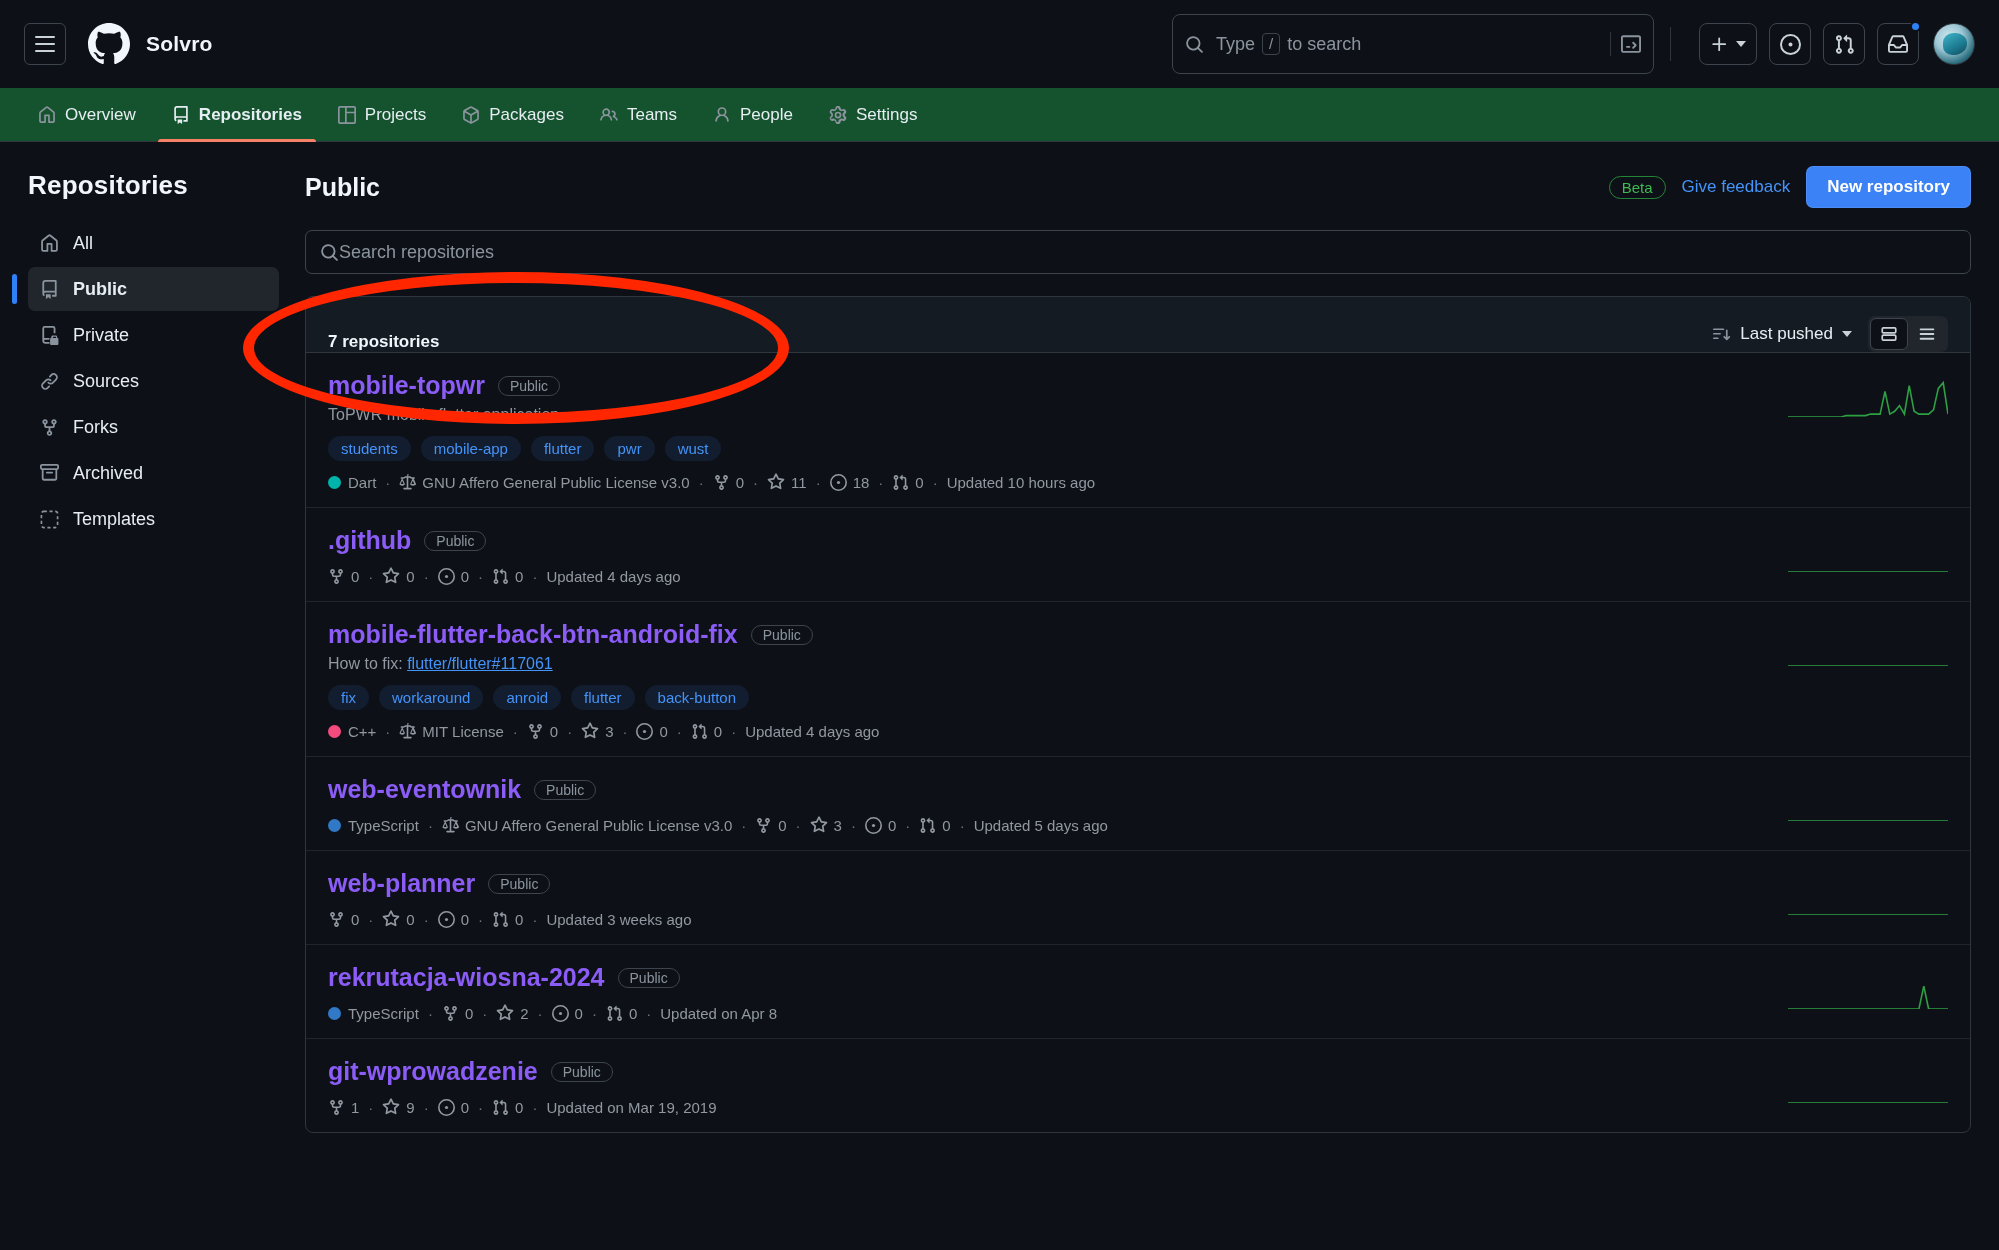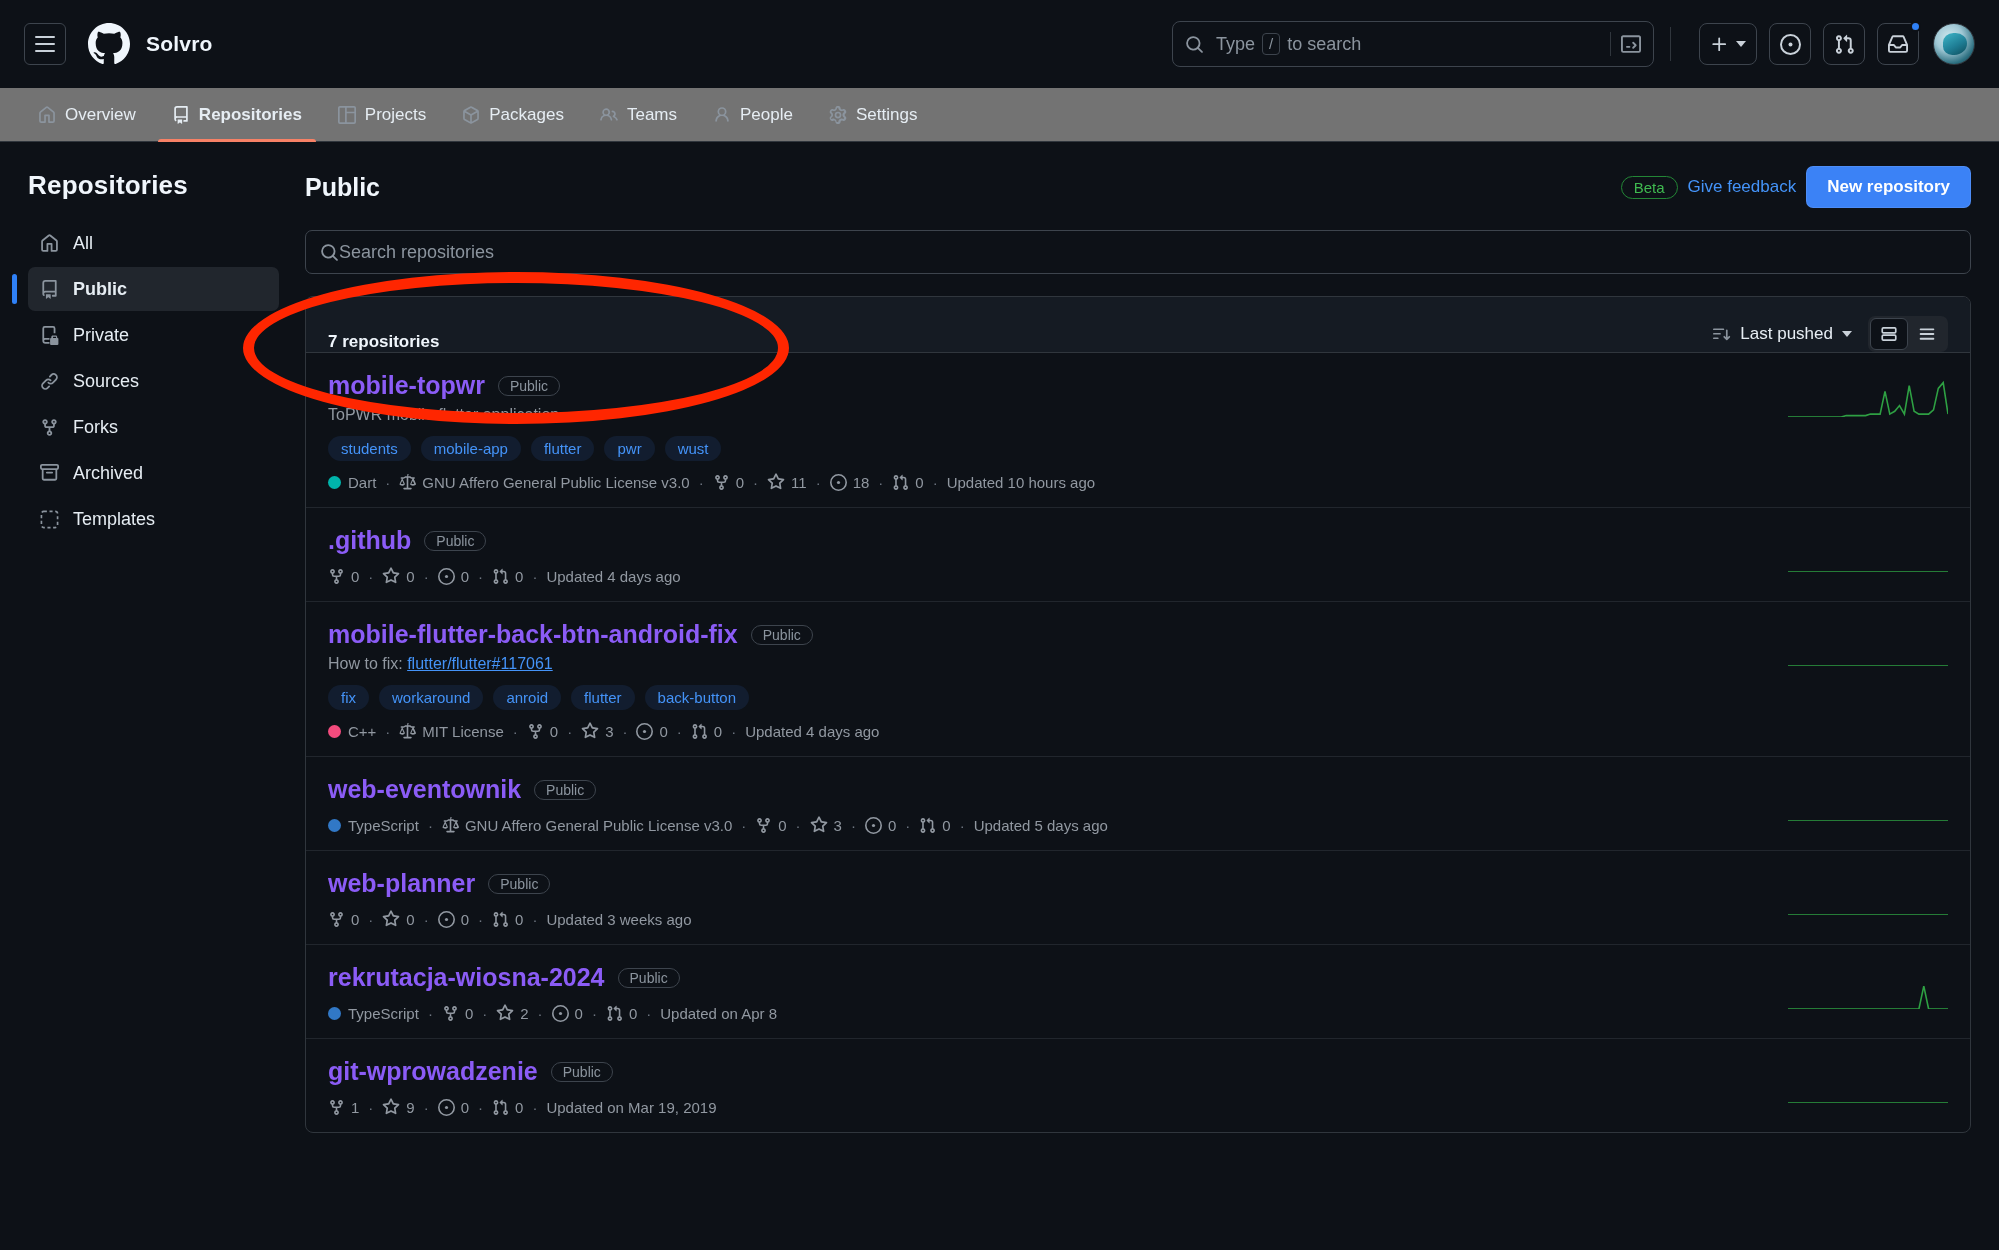--- a/index.html
+++ b/index.html
@@ -35,21 +35,21 @@
   .org-name {
     margin-left: 16px;
     font-size: 21px; font-weight: bold; color: #f0f6fc;
     letter-spacing: .2px;
   }
   .header-right {
     margin-left: auto;
     display: flex; align-items: center; gap: 0;
   }
   .searchbox {
-    width: 482px; height: 46px;
+    width: 482px; height: 60px;
     border: 1px solid #3d444d;
     border-radius: 8px;
     display: flex; align-items: center;
     padding: 0 12px;
     background: #0d1117;
     cursor: text;
   }
   .searchbox .sb-placeholder {
     margin-left: 12px;
     color: #8b949e; font-size: 18px;
@@ -93,21 +93,21 @@
     width: 24px; height: 22px; border-radius: 48% 52% 58% 42%;
     background: linear-gradient(150deg, #3fb6c9 0%, #1f7f96 55%, #0e4d5c 100%);
   }
 
   
   .navbar {
     height: 54px;
     display: flex; align-items: stretch;
     padding: 0 24px;
     border-bottom: 1px solid #30363d;
-    background: #737373;
+    background: #14532d;
   }
   .nav-tab {
     display: flex; align-items: center; gap: 9px;
     padding: 0 14px;
     margin-right: 8px;
     font-size: 17px;
     color: #e6edf3;
     cursor: pointer;
     position: relative;
   }
@@ -134,21 +134,21 @@
   .side-item.active::before {
     content: ""; position: absolute; left: -16px; top: 7px;
     width: 5px; height: 30px; background: #2f81f7; border-radius: 6px;
   }
   .side-item svg { flex: none; color: #8b949e; }
 
   
   .main { flex: 1; padding: 24px 28px 0 0; min-width: 0; }
   .main-head { display: flex; align-items: center; margin-bottom: 22px; }
   .main-head h1 { font-size: 25px; font-weight: bold; color: #f0f6fc; }
-  .main-head-right { margin-left: auto; display: flex; align-items: center; gap: 10px; }
+  .main-head-right { margin-left: auto; display: flex; align-items: center; gap: 16px; }
   .beta-badge {
     border: 1px solid #238636; color: #3fb950;
     border-radius: 20px; font-size: 15px; padding: 2px 12px;
   }
   .feedback-link { color: #4493f8; font-size: 17px; cursor: pointer; }
   .new-repo-btn {
     background: #3b82f6; color: #fff;
     border-radius: 7px; font-size: 17px; font-weight: bold;
     padding: 10px 20px; cursor: pointer; border: 1px solid rgba(240,246,252,0.1);
   }

